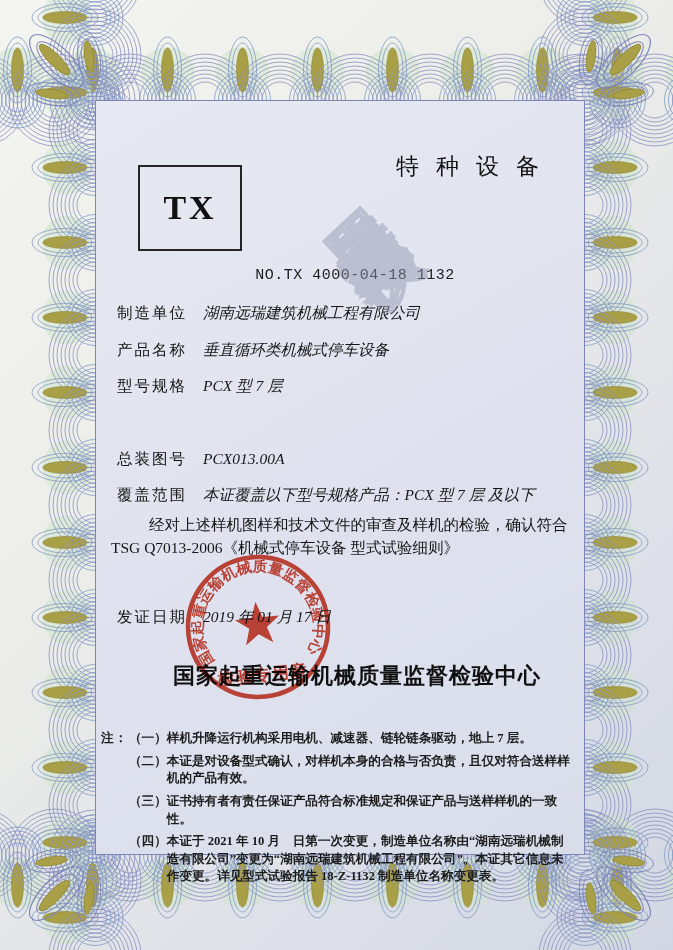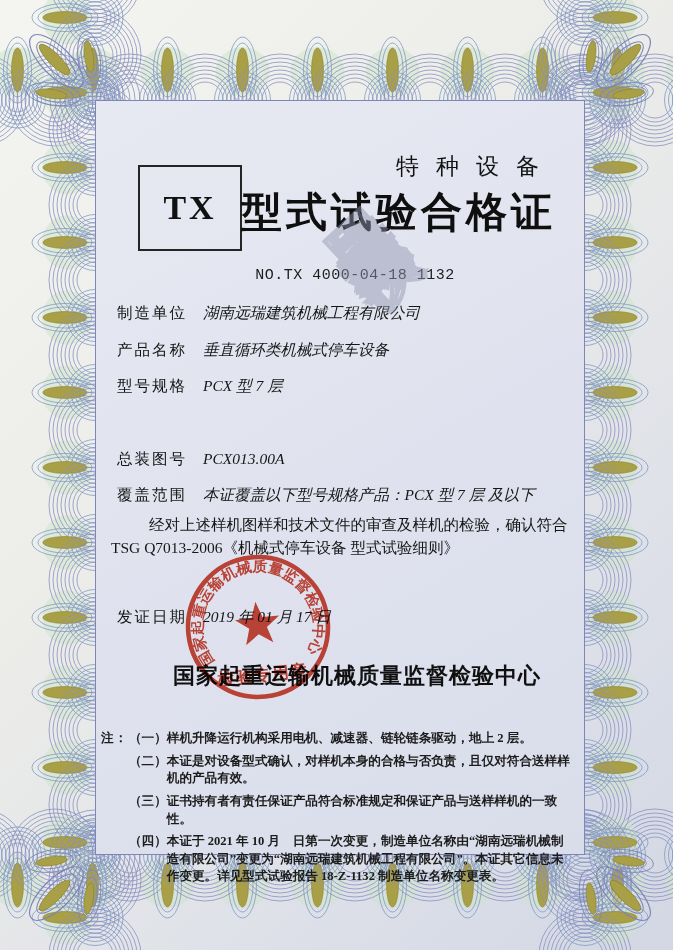--- a/index.html
+++ b/index.html
@@ -139,21 +139,20 @@
   </svg>
 
   <div class="content">
 
     <div class="tx-box">
       <span>TX</span>
     </div>
 
     <div class="header">
       <div class="h-small">特种设备</div>
-      <div class="h-large">型式试验合格证</div>
     </div>
 
     <div class="cert-no">NO.TX 4000-04-18 1132</div>
 
     <div class="row r0">
       <span class="lab">制造单位</span><span class="val">湖南远瑞建筑机械工程有限公司</span>
     </div>
     <div class="row r1">
       <span class="lab">产品名称</span><span class="val">垂直循环类机械式停车设备</span>
     </div>
@@ -176,21 +175,21 @@
       <span class="lab">发证日期</span><span class="val">2019 年 01 月 17 日</span>
     </div>
 
     <div class="authority">国家起重运输机械质量监督检验中心</div>
 
     <div class="notes">
       <span class="n-label">注：</span>
       <div class="n-list">
         <div class="note">
           <span class="num">（一）</span>
-          <span class="txt">样机升降运行机构采用电机、减速器、链轮链条驱动，地上 2 层。</span>
+          <span class="txt">样机升降运行机构采用电机、减速器、链轮链条驱动，地上 7 层。</span>
         </div>
         <div class="note">
           <span class="num">（二）</span>
           <span class="txt">本证是对设备型式确认，对样机本身的合格与否负责，且仅对符合送样样机的产品有效。</span>
         </div>
         <div class="note">
           <span class="num">（三）</span>
           <span class="txt">证书持有者有责任保证产品符合标准规定和保证产品与送样样机的一致性。</span>
         </div>
         <div class="note">

